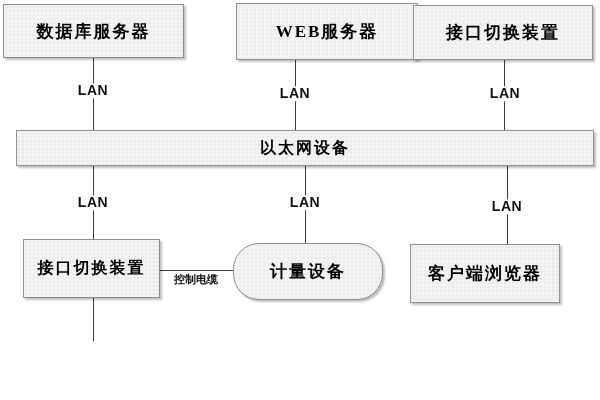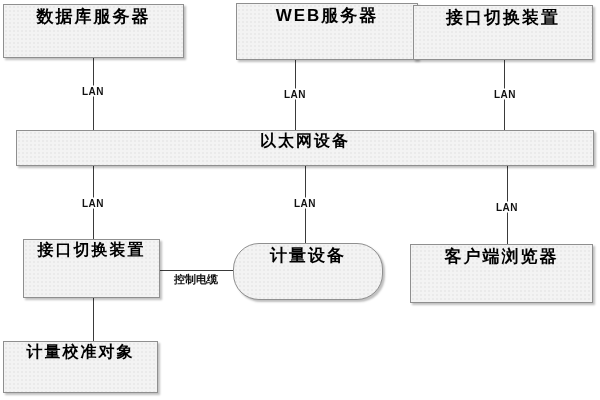--- a/index.html
+++ b/index.html
@@ -17,45 +17,46 @@
   }
   .node {
     position: absolute;
     box-sizing: border-box;
     border: 1px solid #8f8f8f;
     background-color: #f3f3f3;
     background-image: radial-gradient(rgba(0,0,0,0.035) 1px, transparent 1px);
     background-size: 4px 4px;
     box-shadow: 2px 2px 2px rgba(0,0,0,0.25);
     display: flex;
-    align-items: flex-start;
+    align-items: center;
     justify-content: center;
     color: #000000;
     font-weight: bold;
     letter-spacing: 2px;
     white-space: nowrap;
+    font-family: Liberation Serif, serif;
   }
   .node.big { font-size: 17px; }
   .node.mid { font-size: 16px; }
   .vline {
     position: absolute;
     width: 1px;
     background: #3a3a3a;
   }
   .hline {
     position: absolute;
     height: 1px;
     background: #3a3a3a;
   }
   .edge-label {
     position: absolute;
     transform: translate(-50%, -50%);
     background: #ffffff;
     color: #111111;
-    font-size: 10px;
+    font-size: 14px;
     font-weight: 600;
     letter-spacing: 0.5px;
     padding: 0 2px;
     line-height: 1.1;
     white-space: nowrap;
   }
   .cable-label {
     font-size: 11px;
     letter-spacing: 0;
     font-weight: 600;
@@ -94,20 +95,17 @@
   </div>
   <div class="node mid" style="left:16px;  top:130px; width:578px; height:36px;">
     <span>以太网设备</span>
   </div>
   <div class="node mid" style="left:23px;  top:239px; width:137px; height:59px;">
     <span>接口切换装置</span>
   </div>
   <div class="node big" style="left:233px; top:243px; width:150px; height:57px;border-radius:26px;">
     <span>计量设备</span>
   </div>
-  <div class="node big" style="left:410px; top:244px; width:183px; height:59px;">
+  <div class="node big" style="left:410px; top:244px; width:150px; height:59px;">
     <span>客户端浏览器</span>
-  </div>
-  <div class="node mid" style="left:3px;   top:341px; width:155px; height:52px;">
-    <span>计量校准对象</span>
   </div>
 
 </div>
 
 </body></html>

